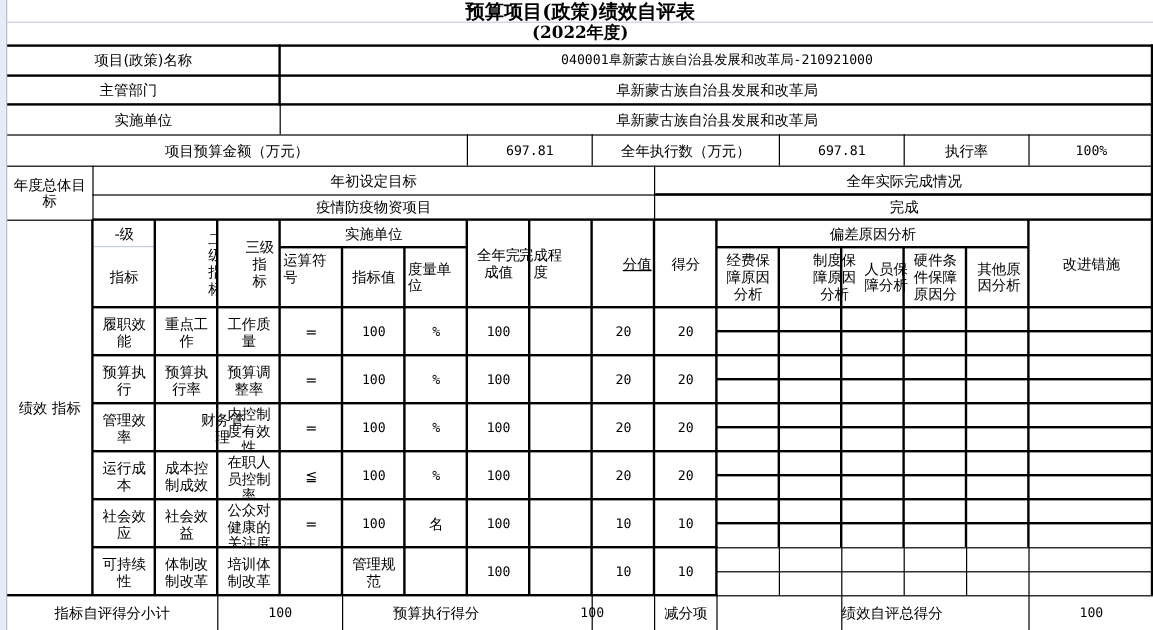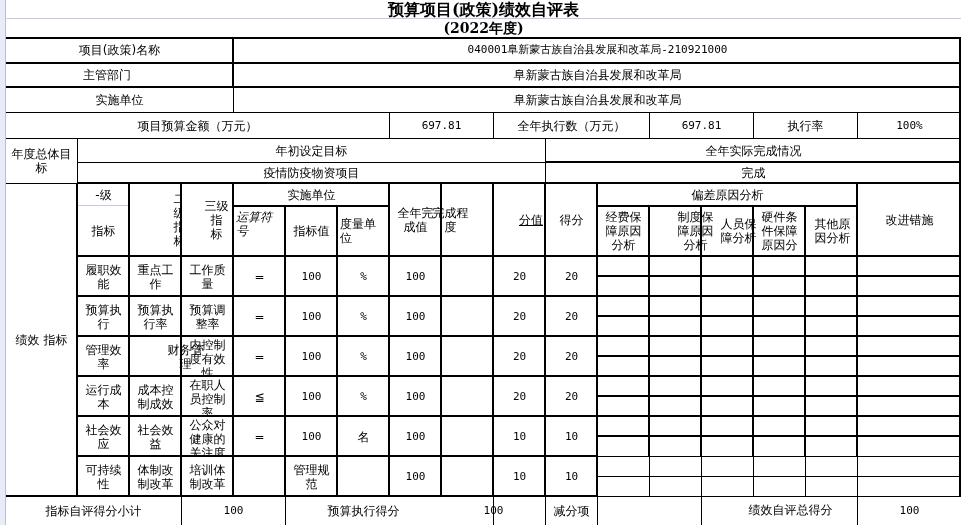--- a/index.html
+++ b/index.html
@@ -48,21 +48,21 @@
 
 <div class="cell" style="left:6px;top:184px;width:71px;height:312px;">绩效  指标</div>
 <div class="cell" style="left:78px;top:184px;width:51px;height:21px;">-级</div>
 <div class="gl" style="left:78px;top:205px;width:51px;height:1px;"></div>
 <div class="cell" style="left:78px;top:206px;width:51px;height:50px;">指标</div>
 <div class="cell" style="left:130px;top:184px;width:51px;height:72px;padding-left:48px;">二级指
 标</div>
 <div class="cell" style="left:182px;top:184px;width:51px;height:72px;padding-left:18px;">三级指
 标</div>
 <div class="cell" style="left:234px;top:184px;width:155px;height:21px;">实施单位</div>
-<div class="cell left" style="left:234px;top:206px;width:51px;height:36px;font-style:italic;">运算符
+<div class="cell left" style="left:234px;top:206px;width:51px;height:36px;">运算符
 号</div>
 <div class="cell" style="left:286px;top:206px;width:51px;height:50px;">指标值</div>
 <div class="cell left" style="left:338px;top:206px;width:51px;height:50px;">度量单
 位</div>
 <div class="cell" style="left:390px;top:184px;width:51px;height:72px;">全年完
 成值</div>
 <div class="cell" style="left:425px;top:184px;width:51px;height:72px;">完成程
 度</div>
 <div class="cell" style="left:494px;top:184px;width:74px;height:72px;text-decoration:underline;">分值</div>
 <div class="cell" style="left:546px;top:184px;width:51px;height:72px;">得分</div>
@@ -172,21 +172,21 @@
   <div class="cell mono" style="left:494px;top:457px;width:51px;height:39px;">10</div>
   <div class="cell mono" style="left:546px;top:457px;width:51px;height:39px;">10</div>
 </div>
 
 <div class="cell" style="left:6px;top:497px;width:175px;height:28px;">指标自评得分小计</div>
 <div class="cell mono" style="left:182px;top:497px;width:103px;height:28px;">100</div>
 <div class="cell" style="left:286px;top:497px;width:155px;height:28px;">预算执行得分</div>
 <div class="cell mono" style="left:442px;top:497px;width:103px;height:28px;">100</div>
 <div class="cell" style="left:546px;top:497px;width:51px;height:28px;">减分项</div>
 <div class="cell" style="left:598px;top:497px;width:103px;height:28px;"></div>
-<div class="cell" style="left:713px;top:497px;width:155px;height:28px;font-family:Liberation Mono, monospace;">绩效自评总得分</div>
+<div class="cell" style="left:666px;top:497px;width:155px;height:28px;">绩效自评总得分</div>
 <div class="cell mono" style="left:858px;top:497px;width:103px;height:28px;">100</div>
 
 <div>
 
   <div class="hl" style="left:6px;top:37px;width:955px;height:2px;"></div>
   <div class="hl" style="left:6px;top:62px;width:955px;height:2px;"></div>
   <div class="hl" style="left:6px;top:86px;width:955px;height:2px;"></div>
   <div class="thin" style="left:6px;top:112px;width:955px;height:1px;"></div>
   <div class="thin" style="left:6px;top:138px;width:955px;height:1px;"></div>
   <div class="thin" style="left:77px;top:162px;width:884px;height:1px;"></div>

